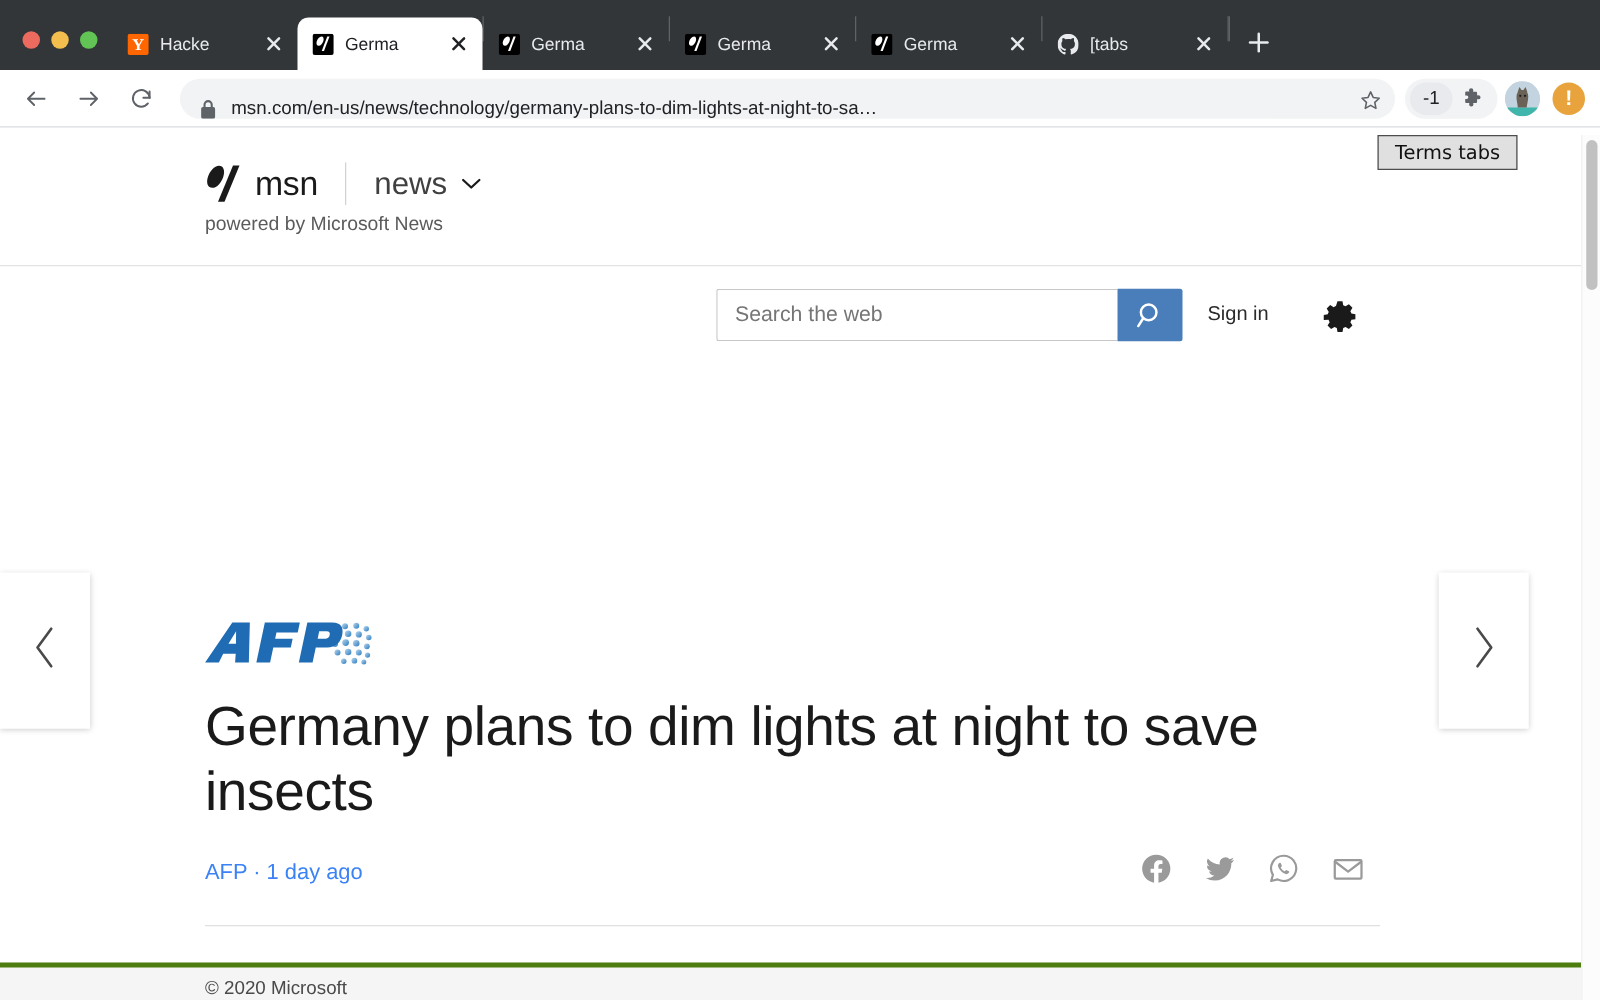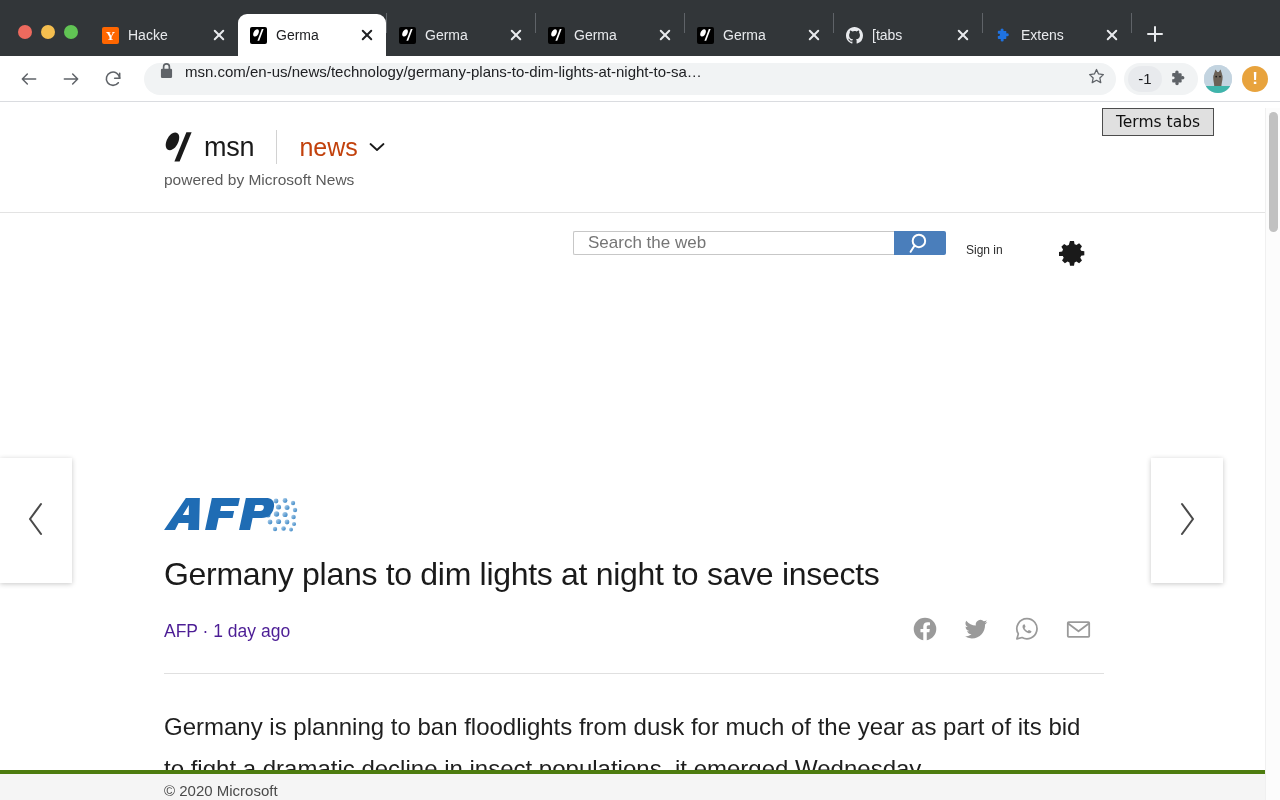--- a/index.html
+++ b/index.html
@@ -79,21 +79,21 @@
     padding: 0 12px; border-bottom: 1px solid #dadce0;
   }
   .navbtn {
     width: 34px; height: 34px; flex: 0 0 34px; margin-right: 8px;
     display: flex; align-items: center; justify-content: center;
     color: #5f6368;
   }
   .navbtn.back { color: #5f6368; }
   .omnibox {
     flex: 1; height: 32px; background: #f1f3f4; border-radius: 16px;
-    display: flex; align-items: flex-start; padding: 0 6px 0 16px;
+    display: flex; align-items: flex-end; padding: 0 6px 0 16px;
     margin: 0 8px 0 6px; min-width: 0;
   }
   .lock { margin-right: 12px; display: flex; color: #5f6368; }
   .url {
     flex: 1; font-size: 15px; color: #202124; white-space: nowrap;
     overflow: hidden; min-width: 0;
   }
   .star { width: 28px; height: 28px; flex: 0 0 28px; display:flex;
           align-items:center; justify-content:center; color:#5f6368; }
   .ext-pill {
@@ -137,63 +137,63 @@
 
   .msn-header {
     height: 105px; border-bottom: 1px solid #e3e3e3;
     display: flex; align-items: flex-start; position: relative;
   }
   .brand { position: absolute; left: 164px; top: 22px; }
   .brand-row { display: flex; align-items: center; }
   .msn-mark { width: 30px; height: 34px; margin-right: 10px; }
   .msn-word { font-size: 27px; color: #1a1a1a; letter-spacing: -0.2px; }
   .brand-div { width: 1px; height: 34px; background: #d2d2d2; margin: 0 22px; }
-  .news-word { font-size: 25px; color: #c2410c; }
+  .news-word { font-size: 25px; color: #404040; }
   .chev-d { margin-left: 11px; color:#1a1a1a; display:flex; }
   .powered { font-size: 15.5px; color: #5b5b5b; margin-top: 7px; }
 
   .searchwrap {
     position: absolute; left: 573px; top: 123px;
-    width: 373px; height: 24px; display: flex;
+    width: 373px; height: 42px; display: flex;
   }
   .searchbox {
     flex: 1; border: 1px solid #c7c7c7; border-right: none;
     border-radius: 2px 0 0 2px; background: #fff;
     display: flex; align-items: center; padding: 0 14px;
     font-size: 17px; color: #767676;
   }
   .searchbtn {
     width: 52px; background: #4a7ebb; border-radius: 0 2px 2px 0;
     display: flex; align-items: center; justify-content: center;
   }
   .signin {
     position: absolute; left: 966px; top: 135px;
-    font-size: 12px; color: #2b2b2b;
+    font-size: 16px; color: #2b2b2b;
   }
   .gear { position: absolute; left: 1057px; top: 131px; color: #1a1a1a; }
 
   .dedup {
     position: absolute; left: 1102px; top: 108px;
     background: #e0e0e0; border: 1px solid #4d4d4d;
     padding: 4px 13px; font-size: 15.5px; color: #111;
     font-family: "DejaVu Sans", sans-serif;
   }
 
   
   .article { position: absolute; left: 164px; top: 380px; width: 940px; }
   .afp-logo { width: 145px; height: 50px; margin-bottom: 18px; }
   .headline {
-    font-size: 32px; line-height: 1.18; color: #1a1a1a;
+    font-size: 44px; line-height: 1.18; color: #1a1a1a;
     font-weight: normal; max-width: 845px; letter-spacing: -0.3px;
   }
   .byline-row {
     display: flex; align-items: center; justify-content: space-between;
     margin-top: 22px; width: 940px;
   }
-  .byline { font-size: 17.5px; color: #4c1d95; }
+  .byline { font-size: 17.5px; color: #3b82f6; }
   .shares { display: flex; align-items: center; gap: 25px; color: #9a9a9a; margin-right: 12px; }
   .rule { width: 940px; height: 1px; background: #e0e0e0; margin-top: 26px; }
   .body-p {
     margin-top: 32px; font-size: 24px; line-height: 1.75;
     color: #1f1f1f; max-width: 940px;
   }
 
   
   .carousel-btn {
     position: absolute; top: 350px; width: 72px; height: 125px;
@@ -317,34 +317,20 @@
         3.07-1.87 3.75-3.65 3.95.29.25.54.73.54 1.48 0 1.07-.01 1.93-.01 2.2 0 .21.15.46.55.38A8.01
             8.01 0 0 0 16 8c0-4.42-3.58-8-8-8z"></path>
           </svg>
         </span>
         <span class="tab-title">[tabs</span>
         <span class="tab-close"></span>
       </div>
 
       <div class="tab-sep"></div>
 
-      <div class="tab">
-        <span class="favicon">
-          <svg width="17" height="17" viewBox="0 0 24 24" fill="#1f72e0">
-            <path d="M10 2a2.2 2.2 0 0 1 2.2 2.2c0 .5-.16.95-.43 1.3H15a1 1 0 0 1 1 1v2.9c.35-.27.8-.43
-            1.3-.43A2.2 2.2 0 0 1 19.5 11a2.2 2.2 0 0 1-2.2 2.2c-.5
-            0-.95-.16-1.3-.43V16a1 1 0 0 1-1 1h-3.1c.27.35.43.8.43 1.3A2.2 2.2 0 0 1 10.13
-            20.5a2.2 2.2 0 0 1-2.2-2.2c0-.5.16-.95.43-1.3H5a1 1 0 0 1-1-1v-3.2h1.5c.9 0
-            1.6-.75 1.6-1.7s-.7-1.7-1.6-1.7H4V6.2a1 1 0 0 1 1-1h3.23A2.14 2.14 0 0 1 7.8 4.2
-            2.2 2.2 0 0 1 10 2z"></path>
-          </svg>
-        </span>
-        <span class="tab-title">Extens</span>
-        <span class="tab-close"></span>
-      </div>
 
       <div class="tab-sep"></div>
 
       <div class="newtab"></div>
     </div>
   </div>
 
   <div class="toolbar">
     <div class="navbtn back">
       <svg width="20" height="20" viewBox="0 0 24 24" fill="none" stroke="currentColor" stroke-width="1.8" stroke-linecap="round" stroke-linejoin="round">

